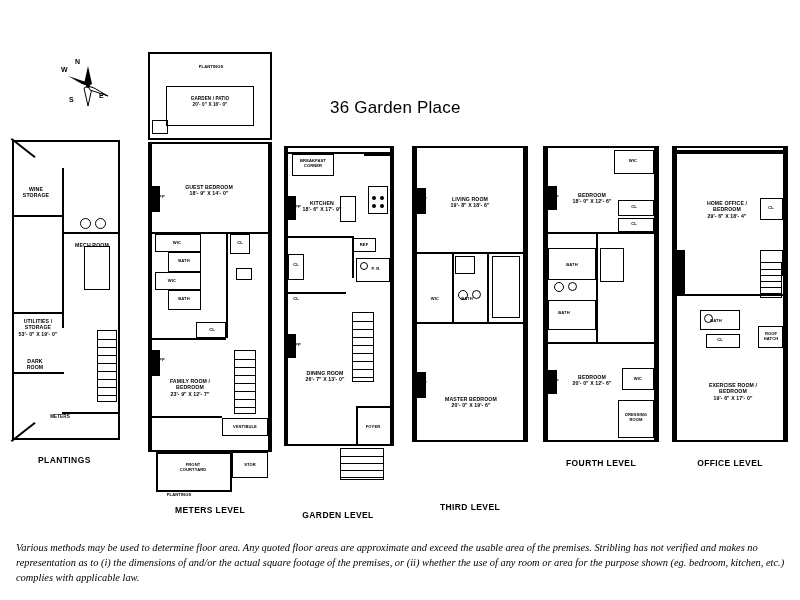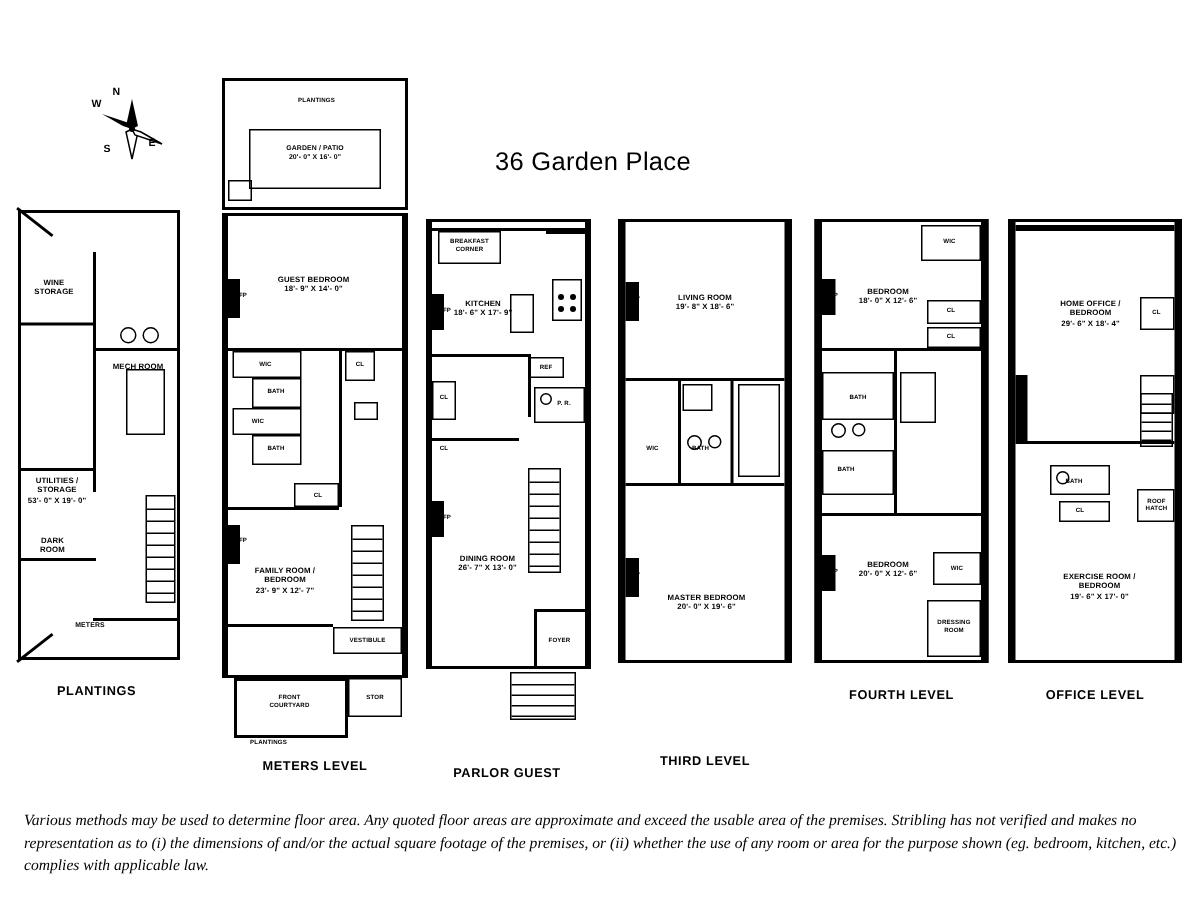--- a/index.html
+++ b/index.html
@@ -258,21 +258,21 @@
 18'- 6" X 17'- 9"</div>
     <div class="rmlabel tiny" style="left:352px;top:242px;width:24px;">REF</div>
     <div class="rmlabel tiny" style="left:364px;top:266px;width:24px;">P. R.</div>
     <div class="rmlabel tiny" style="left:290px;top:262px;width:12px;">CL</div>
     <div class="rmlabel tiny" style="left:290px;top:296px;width:12px;">CL</div>
     <div class="rmlabel tiny" style="left:292px;top:204px;width:12px;">FP</div>
     <div class="rmlabel tiny" style="left:292px;top:342px;width:12px;">FP</div>
     <div class="rmlabel" style="left:294px;top:370px;width:62px;">DINING ROOM
 26'- 7" X 13'- 0"</div>
     <div class="rmlabel tiny" style="left:358px;top:424px;width:30px;">FOYER</div>
-    <div class="floorname" style="left:282px;top:510px;width:112px;">PARLOR GUEST</div>
+    <div class="floorname" style="left:282px;top:510px;width:112px;">GARDEN LEVEL</div>
   </div>
 
   <div class="plan">
     <div class="outline" style="left:412px;top:146px;width:116px;height:296px;"></div>
     <div class="wall" style="left:412px;top:146px;width:5px;height:296px;"></div>
     <div class="wall" style="left:523px;top:146px;width:5px;height:296px;"></div>
 
     <div class="wall" style="left:417px;top:188px;width:9px;height:26px;"></div>
     <div class="wall" style="left:417px;top:372px;width:9px;height:26px;"></div>
 

